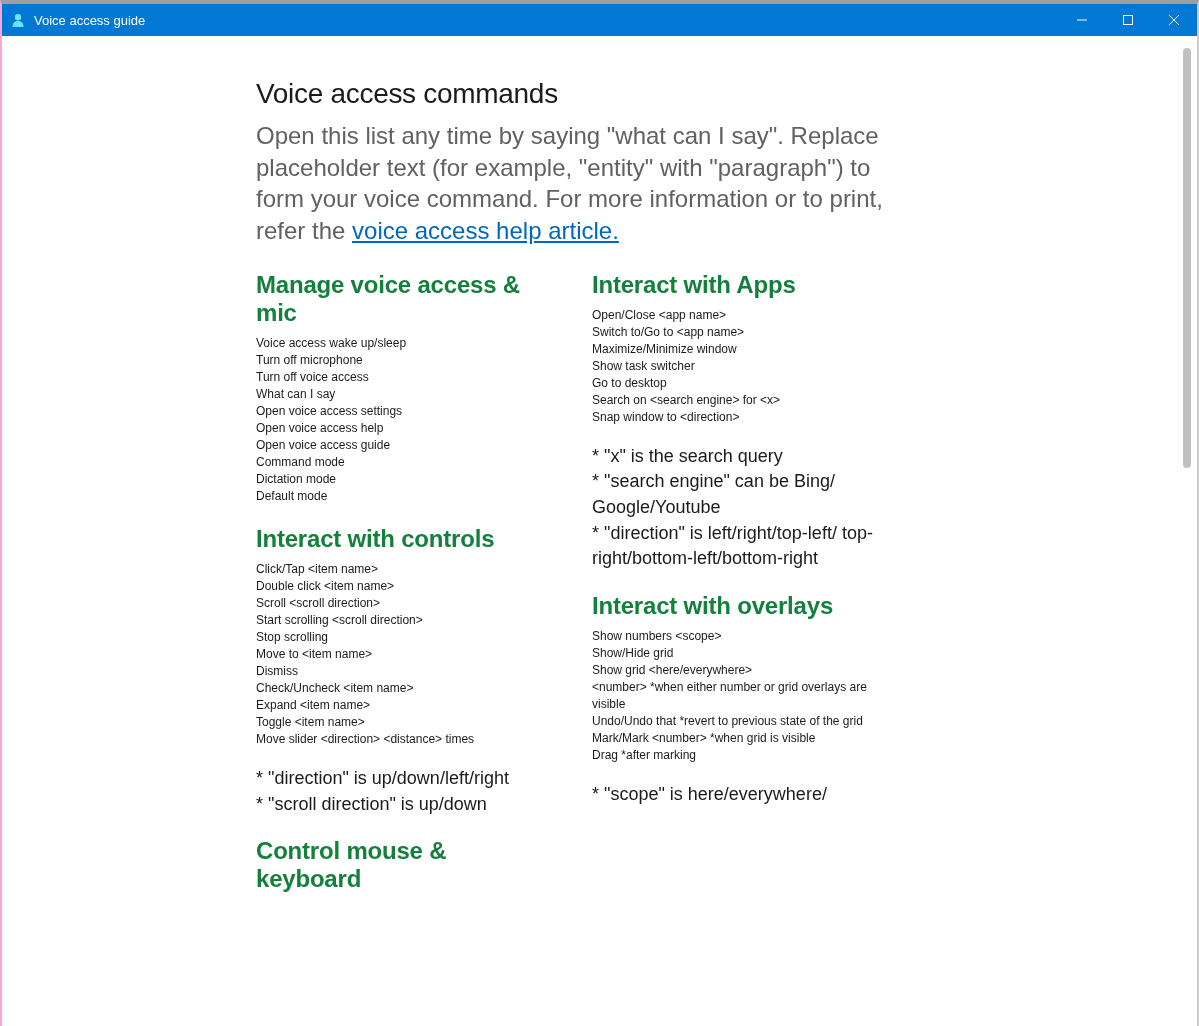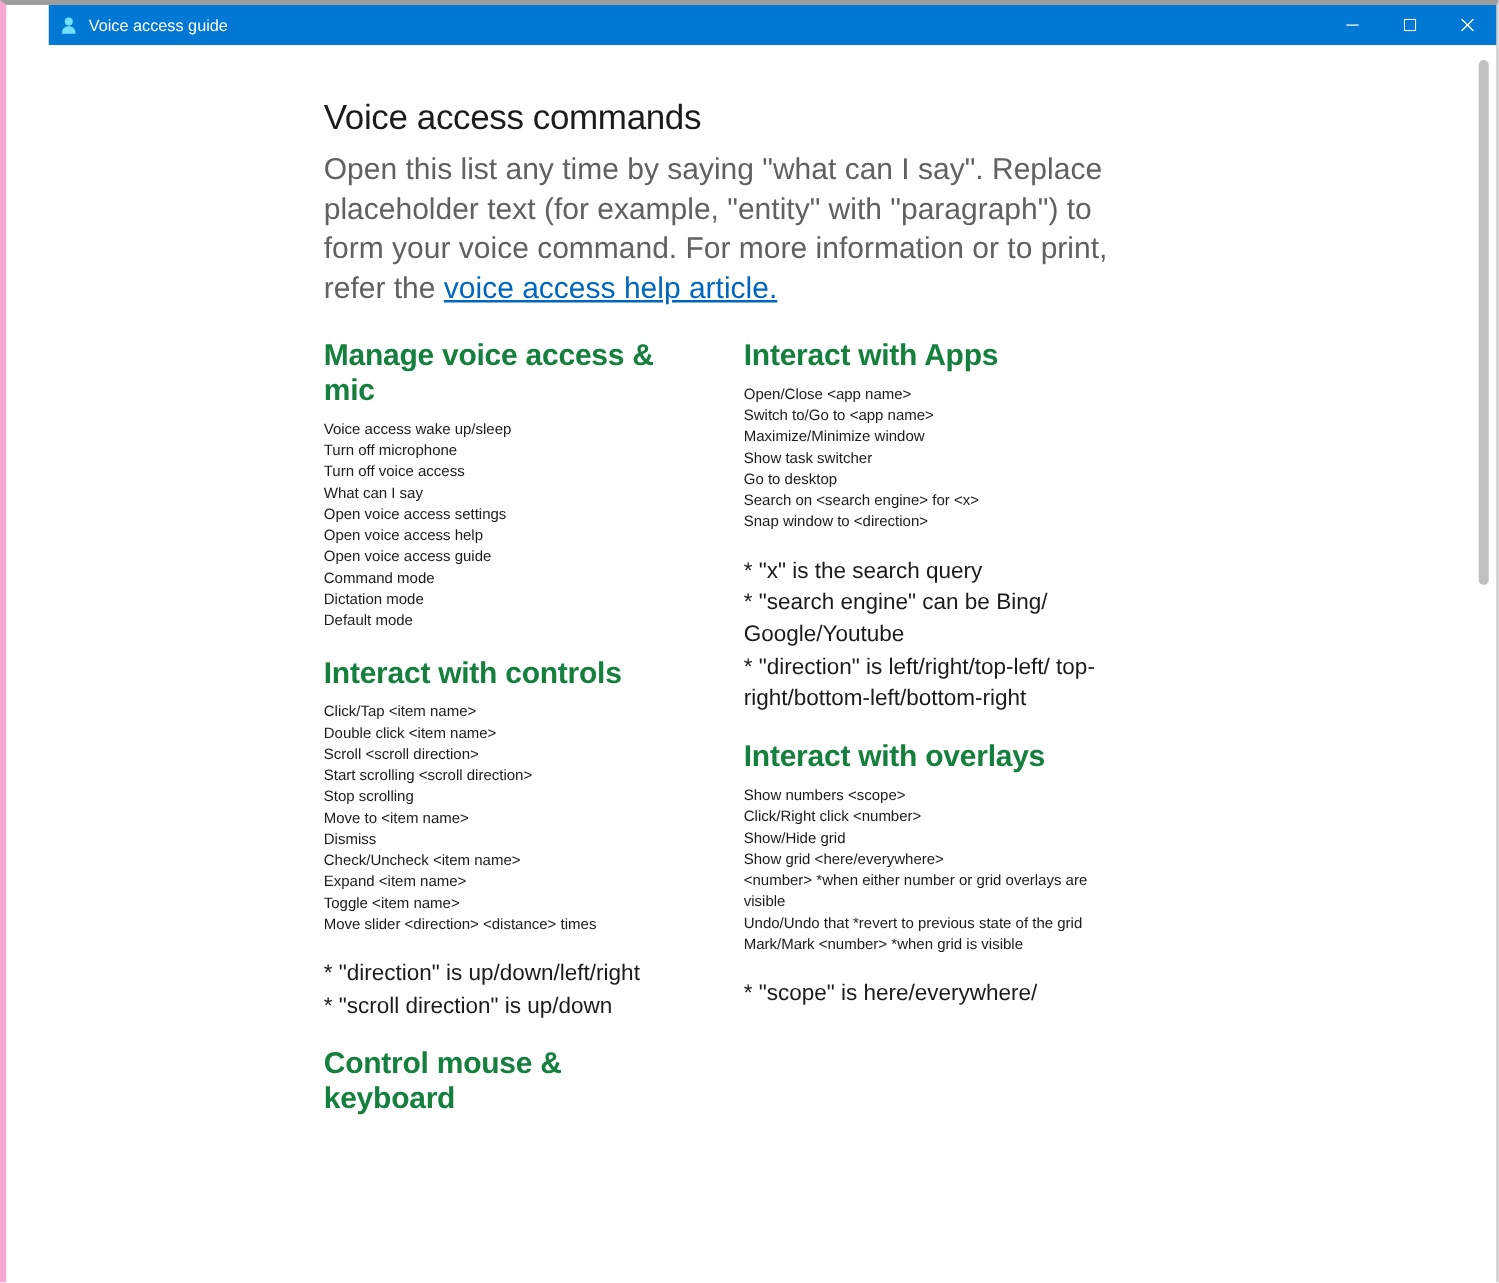--- a/index.html
+++ b/index.html
@@ -10,25 +10,24 @@
     color: #1b1b1b;
     width: 1199px;
     height: 1026px;
     overflow: hidden;
   }
   .outer-shell {
     width: 1199px;
     height: 1026px;
     box-sizing: border-box;
     border-top: 4px solid #9e9e9e;
-    border-left: 5px solid #f9a8d4;
+    border-left: 2px solid #f9a8d4;
     border-right: 2px solid #cccccc;
     background: #ffffff;
     position: relative;
-    padding-left: 34px;
   }
   .titlebar {
     background: #0078d4;
     height: 32px;
     display: flex;
     align-items: center;
     color: #ffffff;
     font-size: 13px;
     font-weight: 400;
     padding-left: 8px;
@@ -245,26 +244,26 @@
             </div>
             <div class="note-block">
               <span class="cmd-item">* "x" is the search query</span>
               <span class="cmd-item">* "search engine" can be Bing/ Google/Youtube</span>
               <span class="cmd-item">* "direction" is left/right/top-left/ top-right/bottom-left/bottom-right</span>
             </div>
 
             <h2 class="section later">Interact with overlays</h2>
             <div class="cmd-list">
               <span class="cmd-item">Show numbers &lt;scope&gt;</span>
-              <span class="cmd-item">Click/Right click &lt;number&gt;</span>
               <span class="cmd-item">Show/Hide grid</span>
               <span class="cmd-item">Show grid &lt;here/everywhere&gt;</span>
               <span class="cmd-item">&lt;number&gt;  *when either number or grid overlays are visible</span>
               <span class="cmd-item">Undo/Undo that *revert to previous state of the grid</span>
               <span class="cmd-item">Mark/Mark &lt;number&gt; *when grid is visible</span>
+              <span class="cmd-item">Drag *after marking</span>
             </div>
             <div class="note-block">
               <span class="cmd-item">* "scope" is here/everywhere/</span>
             </div>
           </div>
         </div>
 
       </div>
     </div>
 

